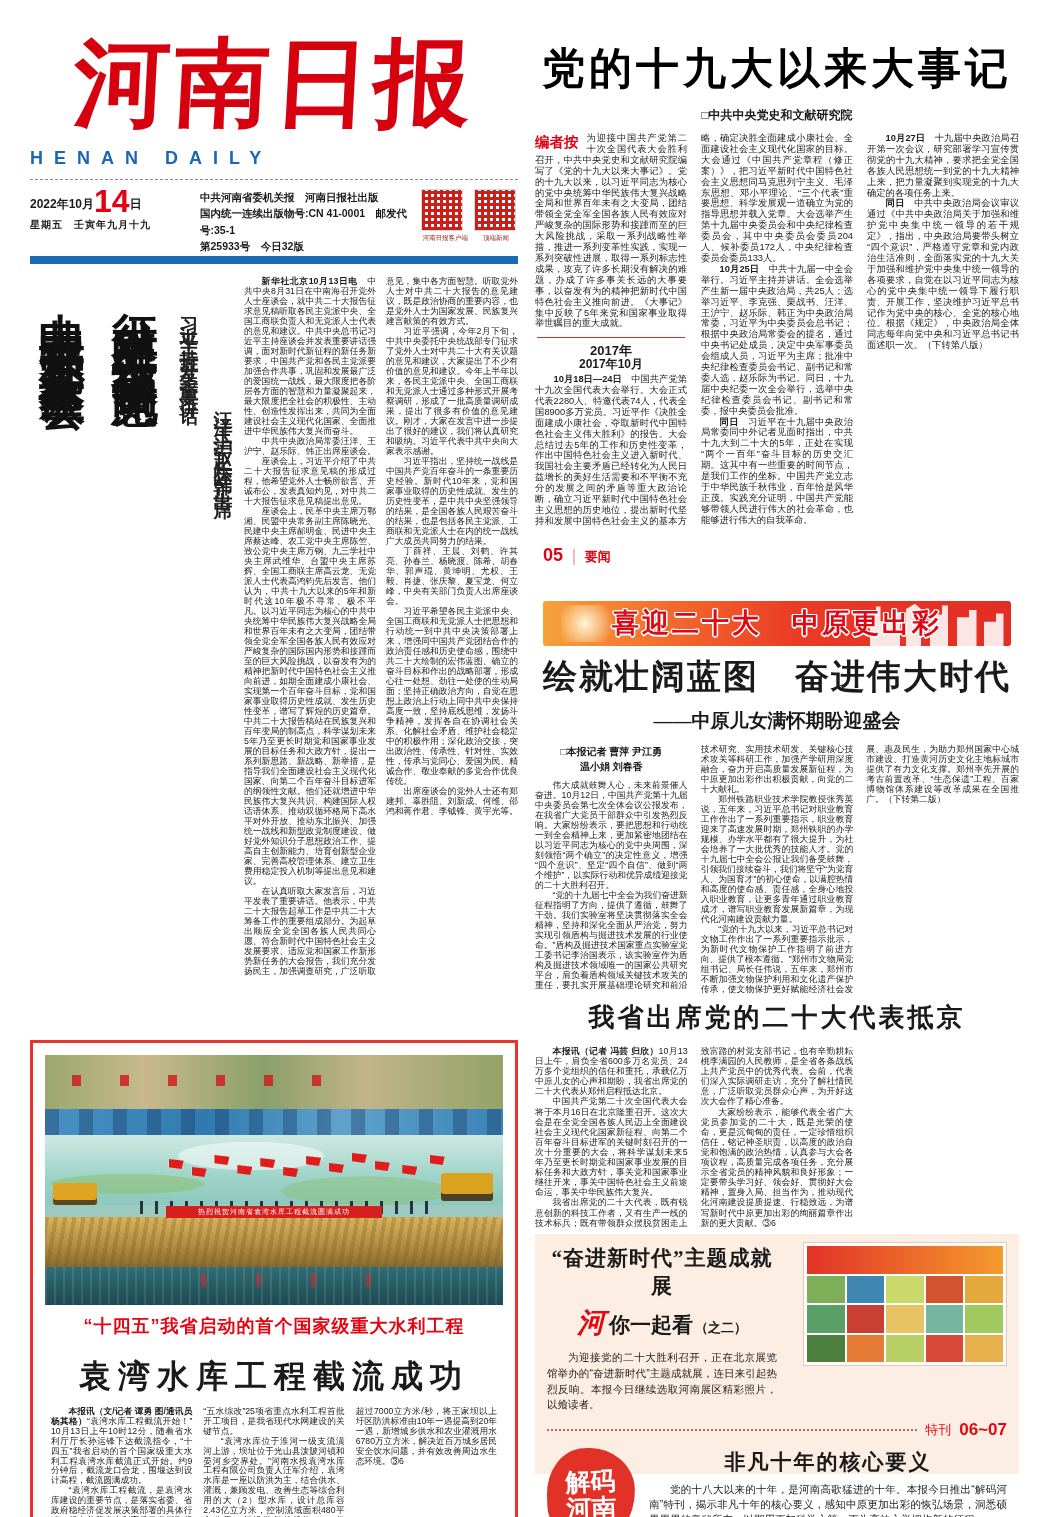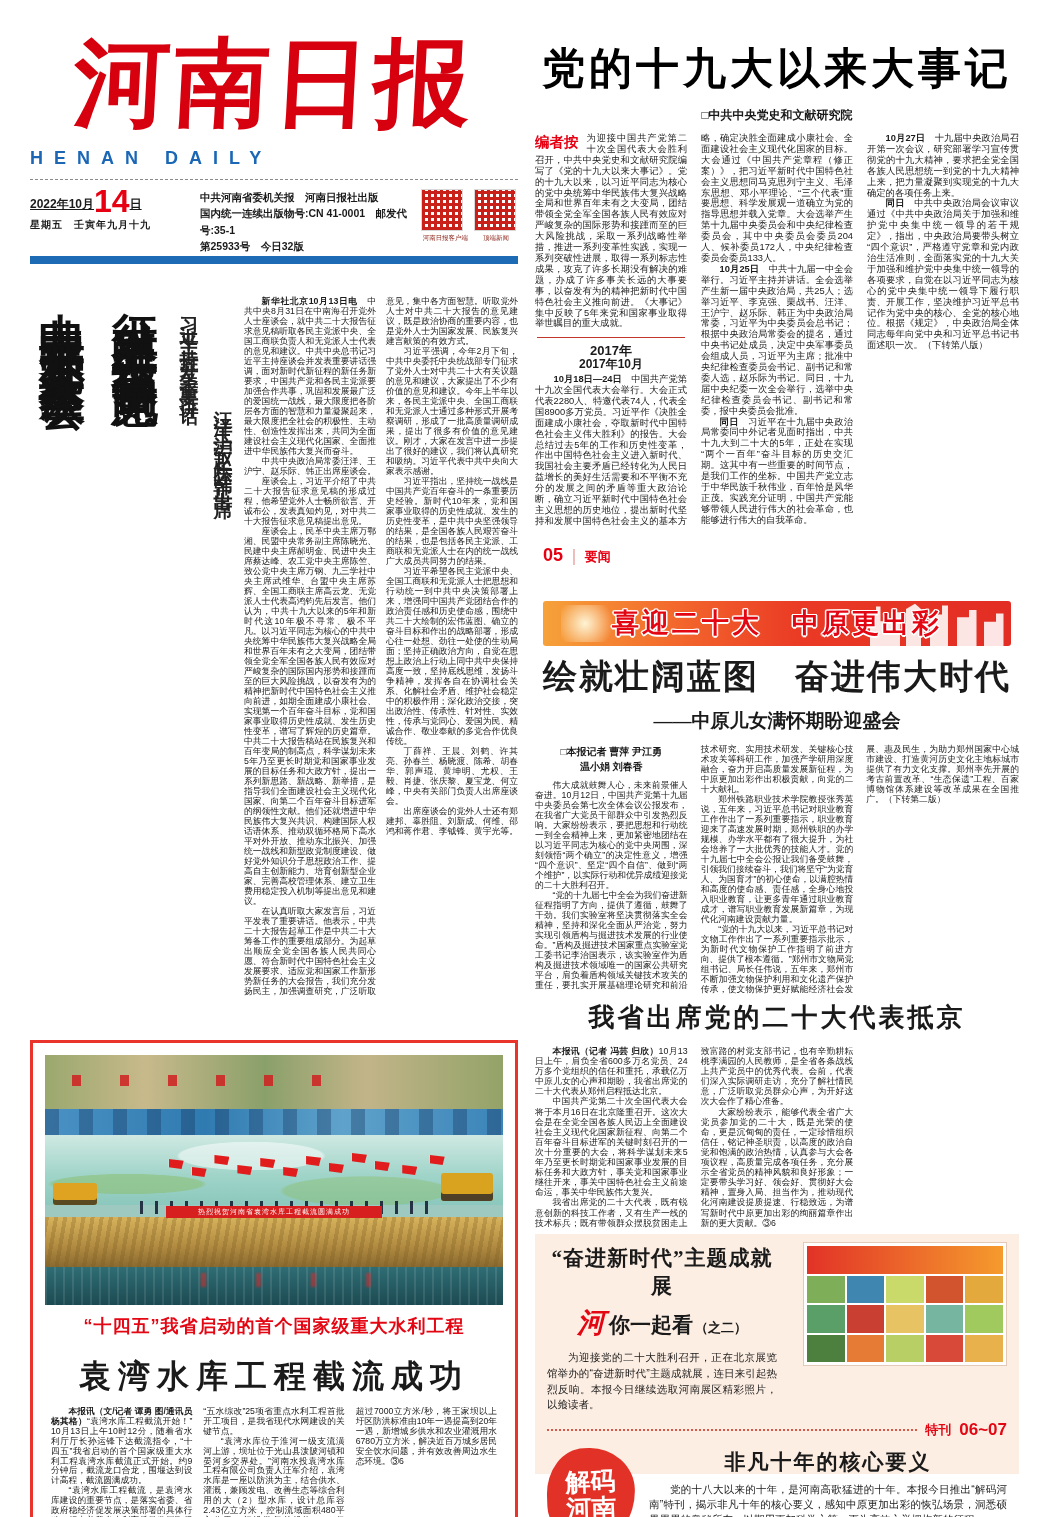--- a/index.html
+++ b/index.html
@@ -13,21 +13,21 @@
   
   #masthead { position:absolute; left:30px; top:24px; width:488px; height:228px; }
   .m-title {
     font-family:"Liberation Serif", serif; font-weight:900; color:#d6000e;
     font-size:96px; line-height:120px; text-align:center; letter-spacing:4px;
     transform:skewX(-3deg); white-space:nowrap;
   }
   .m-en { color:#1b67b6; font-size:18px; letter-spacing:11px; font-weight:700; margin-top:4px; }
   .m-row { margin-top:10px; border-top:1px dashed #8a8a8a; padding-top:7px; display:flex; gap:12px; align-items:flex-start; }
   .m-date { width:158px; line-height:1.3; white-space:nowrap; }
-  .m-date .sm { font-size:12px; font-weight:700;text-decoration:underline; }
+  .m-date .sm { font-size:12px; font-weight:700; }
   .m-date .day { font-size:32px; font-weight:900; color:#e60012; line-height:28px; vertical-align:-4px; }
   .m-date .lunar { display:block; font-size:10px; font-weight:700; margin-top:3px; letter-spacing:1px; }
   .m-org { flex:1; font-size:10.5px; font-weight:700; line-height:1.55; padding-top:2px; }
   .m-qrs { display:flex; gap:9px; padding-top:2px; }
   .qr-box { width:44px; }
   .qr {
     width:42px; height:42px; background-color:#fff; border:1px solid #d8d8d8;
     background-image:
       repeating-linear-gradient(90deg,#c9201a 0 3px, rgba(255,255,255,0) 3px 6px),
       repeating-linear-gradient(0deg,#c9201a 0 3px, rgba(255,255,255,0) 3px 6px);
@@ -40,21 +40,21 @@
   .v-col { writing-mode:vertical-rl; text-orientation:upright; }
   .v-main, .v-kick {
     width:66px; font-size:46px; font-weight:900; letter-spacing:6px; line-height:66px;
     font-family:"Liberation Sans", sans-serif; color:#111;
   }
   .v-sub { width:27px; font-size:19px; font-weight:700; letter-spacing:8px; line-height:27px; color:#222; }
   .v-sub1 { padding-top:26px; }
   .v-sub2 { padding-top:120px; }
   .s-body {
     flex:1; height:706px; column-count:2; column-gap:10px; column-fill:auto;
-    font-size:8.8px; line-height:10px; text-align:justify; overflow:hidden;margin-top:20px;
+    font-size:8.8px; line-height:10px; text-align:justify; overflow:hidden;
   }
   .s-body p, .a-cols p { text-indent:2em; }
 
   
   #dashiji { position:absolute; left:535px; top:40px; width:484px; height:556px; }
   .d-headline {
     font-family:"Liberation Serif", serif; font-weight:900; font-size:43px;
     letter-spacing:4px; text-align:center; white-space:nowrap; color:#000;
   }
   .d-byline { text-align:center; font-size:12px; font-weight:700; margin-top:9px; }
@@ -123,21 +123,21 @@
   .he-char { color:#e30613; font-size:28px; font-weight:900; font-family:"Liberation Serif", serif; font-style:italic; margin-right:4px; }
   .f1-title2 .rest { font-family:"Liberation Serif", serif; font-weight:900; font-size:21px; }
   .f1-title2 .part { font-weight:900; font-size:13px; margin-left:2px; }
   .f1-body { margin-top:8px; font-size:10.5px; line-height:1.5; text-align:justify; text-indent:2em; }
   .collage { width:204px; height:124px; background:#fff; border:1px solid #e3c9b8; padding:3px; display:grid;
     grid-template-columns:repeat(5,1fr); grid-auto-rows:1fr; gap:2px; }
   .collage .head { grid-column:1/-1; background:linear-gradient(90deg,#e23227,#f59b2d); }
   .collage i { display:block; }
   .refline { display:flex; align-items:center; gap:8px; margin-top:7px; }
   .refline .dash { flex:1; border-top:2px dotted #d8584a; }
-  .refline .lab { color:#e30613; font-size:13px; font-weight:700; white-space:nowrap; }
+  .refline .lab { color:#e30613; font-size:13px; font-weight:400; white-space:nowrap; }
   .refline .rng { color:#e30613; font-size:17px; font-weight:900; white-space:nowrap; }
   .f2 { display:flex; gap:14px; margin-top:8px; align-items:flex-start; }
   .seal {
     width:88px; height:94px; background:#e23227; flex:none; transform:rotate(-2deg);
     border-radius:46% 54% 50% 50% / 52% 48% 58% 42%;
     display:flex; flex-direction:column; align-items:center; justify-content:center;
     color:#fff; font-weight:900; font-size:25px; line-height:1.08; font-family:"Liberation Serif", serif;
   }
   .f2-right { flex:1; }
   .f2-title { font-family:Liberation Serif, serif; font-weight:900; font-size:21px; text-align:center; letter-spacing:2px; }
@@ -225,22 +225,22 @@
     <div class="v-col v-sub v-sub1">习近平主持并发表重要讲话</div>
     <div class="v-col v-sub v-sub2">汪洋王沪宁赵乐际韩正出席</div>
     <div class="s-body">
       <p><b class="lead-prefix">新华社北京10月13日电</b>　<span>中共中央8月31日在中南海召开党外人士座谈会，就中共二十大报告征求意见稿听取各民主党派中央、全国工商联负责人和无党派人士代表的意见和建议。中共中央总书记习近平主持座谈会并发表重要讲话强调，面对新时代新征程的新任务新要求，中国共产党和各民主党派要加强合作共事，巩固和发展最广泛的爱国统一战线，最大限度把各阶层各方面的智慧和力量凝聚起来，最大限度把全社会的积极性、主动性、创造性发挥出来，共同为全面建设社会主义现代化国家、全面推进中华民族伟大复兴而奋斗。</span></p>
       <p>中共中央政治局常委汪洋、王沪宁、赵乐际、韩正出席座谈会。</p>
       <p>座谈会上，习近平介绍了中共二十大报告征求意见稿的形成过程，他希望党外人士畅所欲言、开诚布公，发表真知灼见，对中共二十大报告征求意见稿提出意见。</p>
       <p>座谈会上，民革中央主席万鄂湘、民盟中央常务副主席陈晓光、民建中央主席郝明金、民进中央主席蔡达峰、农工党中央主席陈竺、致公党中央主席万钢、九三学社中央主席武维华、台盟中央主席苏辉、全国工商联主席高云龙、无党派人士代表高鸿钧先后发言。他们认为，中共十九大以来的5年和新时代这10年极不寻常、极不平凡。以习近平同志为核心的中共中央统筹中华民族伟大复兴战略全局和世界百年未有之大变局，团结带领全党全军全国各族人民有效应对严峻复杂的国际国内形势和接踵而至的巨大风险挑战，以奋发有为的精神把新时代中国特色社会主义推向前进，如期全面建成小康社会、实现第一个百年奋斗目标，党和国家事业取得历史性成就、发生历史性变革，谱写了辉煌的历史篇章。中共二十大报告稿站在民族复兴和百年变局的制高点，科学谋划未来5年乃至更长时期党和国家事业发展的目标任务和大政方针，提出一系列新思路、新战略、新举措，是指导我们全面建设社会主义现代化国家、向第二个百年奋斗目标进军的纲领性文献。他们还就增进中华民族伟大复兴共识、构建国际人权话语体系、推动双循环格局下高水平对外开放、推动东北振兴、加强统一战线和新型政党制度建设、做好党外知识分子思想政治工作、提高自主创新能力、培育创新型企业家、完善高校管理体系、建立卫生费用稳定投入机制等提出意见和建议。</p>
       <p>在认真听取大家发言后，习近平发表了重要讲话。他表示，中共二十大报告起草工作是中共二十大筹备工作的重要组成部分。为起草出顺应全党全国各族人民共同心愿、符合新时代中国特色社会主义发展要求、适应党和国家工作新形势新任务的大会报告，我们充分发扬民主，加强调查研究，广泛听取意见，集中各方面智慧。听取党外人士对中共二十大报告的意见建议，既是政治协商的重要内容，也是党外人士为国家发展、民族复兴建言献策的有效方式。</p>
       <p>习近平强调，今年2月下旬，中共中央委托中央统战部专门征求了党外人士对中共二十大有关议题的意见和建议，大家提出了不少有价值的意见和建议。今年上半年以来，各民主党派中央、全国工商联和无党派人士通过多种形式开展考察调研，形成了一批高质量调研成果，提出了很多有价值的意见建议。刚才，大家在发言中进一步提出了很好的建议，我们将认真研究和吸纳。习近平代表中共中央向大家表示感谢。</p>
       <p>习近平指出，坚持统一战线是中国共产党百年奋斗的一条重要历史经验。新时代10年来，党和国家事业取得的历史性成就、发生的历史性变革，是中共中央坚强领导的结果，是全国各族人民艰苦奋斗的结果，也是包括各民主党派、工商联和无党派人士在内的统一战线广大成员共同努力的结果。</p>
+      <p>丁薛祥、王晨、刘鹤、许其亮、孙春兰、杨晓渡、陈希、胡春华、郭声琨、黄坤明、尤权、王毅、肖捷、张庆黎、夏宝龙、何立峰，中央有关部门负责人出席座谈会。</p>
       <p>习近平希望各民主党派中央、全国工商联和无党派人士把思想和行动统一到中共中央决策部署上来，增强同中国共产党团结合作的政治责任感和历史使命感，围绕中共二十大绘制的宏伟蓝图、确立的奋斗目标和作出的战略部署，形成心往一处想、劲往一处使的生动局面；坚持正确政治方向，自觉在思想上政治上行动上同中共中央保持高度一致，坚持底线思维，发扬斗争精神，发挥各自在协调社会关系、化解社会矛盾、维护社会稳定中的积极作用；深化政治交接，突出政治性、传承性、针对性、实效性，传承与党同心、爱国为民、精诚合作、敬业奉献的多党合作优良传统。</p>
-      <p>丁薛祥、王晨、刘鹤、许其亮、孙春兰、杨晓渡、陈希、胡春华、郭声琨、黄坤明、尤权、王毅、肖捷、张庆黎、夏宝龙、何立峰，中央有关部门负责人出席座谈会。</p>
       <p>出席座谈会的党外人士还有郑建邦、辜胜阻、刘新成、何维、邵鸿和蒋作君、李钺锋、黄宇光等。</p>
     </div>
   </div>
 
   <div id="dashiji">
     <div class="d-headline">党的十九大以来大事记</div>
     <div class="d-byline">□中共中央党史和文献研究院</div>
     <div class="d-cols">
       <p><b class="d-label">编者按</b><span>为迎接中国共产党第二十次全国代表大会胜利召开，中共中央党史和文献研究院编写了《党的十九大以来大事记》。党的十九大以来，以习近平同志为核心的党中央统筹中华民族伟大复兴战略全局和世界百年未有之大变局，团结带领全党全军全国各族人民有效应对严峻复杂的国际形势和接踵而至的巨大风险挑战，采取一系列战略性举措，推进一系列变革性实践，实现一系列突破性进展，取得一系列标志性成果，攻克了许多长期没有解决的难题，办成了许多事关长远的大事要事，以奋发有为的精神把新时代中国特色社会主义推向前进。《大事记》集中反映了5年来党和国家事业取得举世瞩目的重大成就。</span></p>
       <div class="red-rule"></div>

